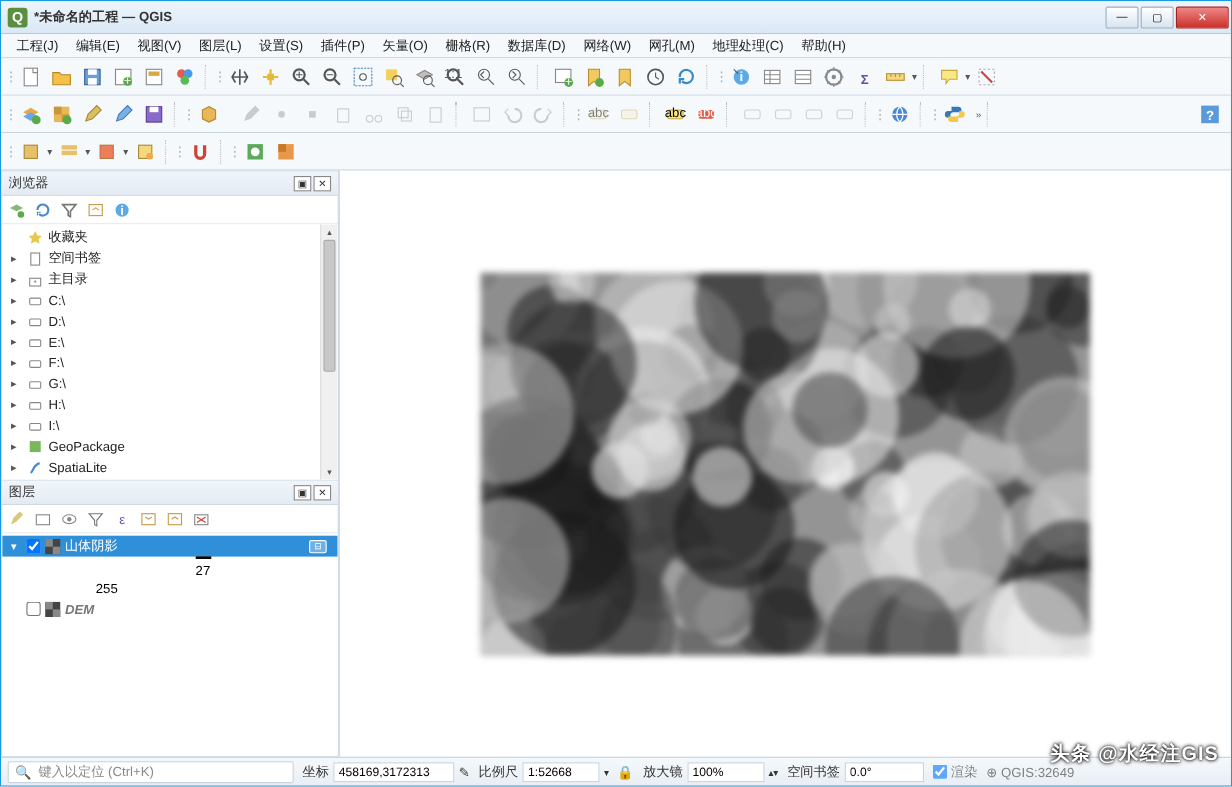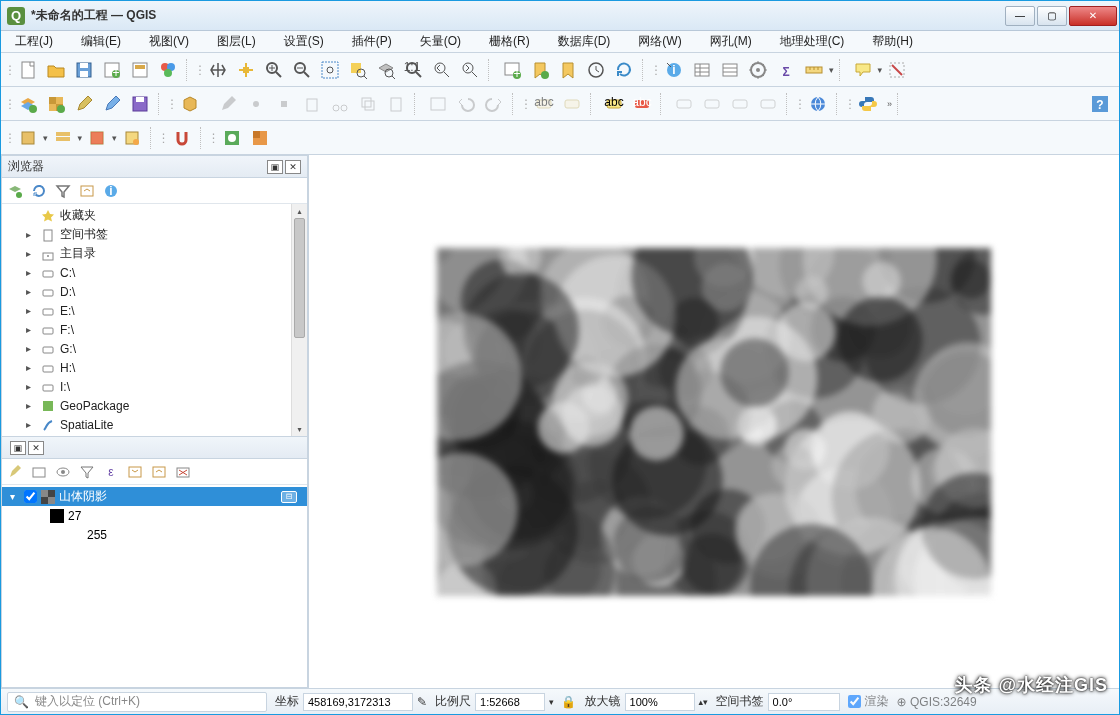--- a/index.html
+++ b/index.html
@@ -3,39 +3,39 @@
 <meta charset="utf-8">
 <style>
 * { box-sizing: border-box; margin: 0; padding: 0; font-family: "Microsoft YaHei", Tahoma, sans-serif; font-size: 12px; }
 body { background: #e8eff5; width: 1120px; height: 715px; overflow: hidden; display: flex; flex-direction: column; border: 1px solid #199ae0; }
 .titlebar { height: 30px; background: linear-gradient(to bottom, #eef5fb, #dae8f5); display: flex; align-items: center; padding: 0 0 0 6px; border-bottom: 1px solid #b8c8d8; }
 .titlebar .qicon { width: 18px; height: 18px; border-radius: 3px; background: #5a8f3f; display: flex; align-items: center; justify-content: center; color: #fff; font-weight: bold; font-size: 13px; margin-right: 6px; }
 .titlebar .title { flex: 1; color: #333; font-weight: bold; }
 .winbtns { display: flex; }
 .winbtn { width: 30px; height: 20px; margin-right: 2px; display: flex; align-items: center; justify-content: center; border: 1px solid #a0b0c0; background: linear-gradient(#fff,#d8e4ef); border-radius: 2px; font-size: 10px; }
 .winbtn.close { width: 48px; background: linear-gradient(#e88,#c93028); color: #fff; border-color: #a02020; }
-.menubar { height: 22px; background: #f5f9fc; display: flex; align-items: center; padding: 0 8px; gap: 16px; border-bottom: 1px solid #c8d4e0; }
+.menubar { height: 22px; background: #f5f9fc; display: flex; align-items: center; padding: 0 8px; gap: 4px; border-bottom: 1px solid #c8d4e0; }
 .menubar span { padding: 2px 6px; color: #222; }
 .toolbar-row { display: flex; align-items: center; background: #f5f9fc; border-bottom: 1px solid #c8d4e0; padding: 2px 6px; gap: 2px; min-height: 34px; flex-wrap: nowrap; }
 .tbtn { width: 26px; height: 26px; display: flex; align-items: center; justify-content: center; border-radius: 2px; }
 .tsep { width: 6px; height: 22px; border-left: 1px dotted #c0c0c0; margin: 0 3px; }
 .tgrip { width: 6px; display: flex; align-items: center; justify-content: center; color: #aaa; }
 svg { display: block; }
 .workspace { flex: 1; display: flex; overflow: hidden; }
 .left { width: 308px; display: flex; flex-direction: column; background: #fff; border-right: 1px solid #c8d4e0; }
 .panel { display: flex; flex-direction: column; border: 1px solid #c8d4e0; margin: 0; }
 .panel.browser { flex: 0 0 280px; border-bottom: none; }
 .panel.layers { flex: 1; }
 .panel-title { height: 22px; background: linear-gradient(#f0f5fa,#e4ebf3); display: flex; align-items: center; padding: 0 6px; color: #333; border-bottom: 1px solid #c8d4e0; }
 .panel-title .pt-label { flex: 1; }
 .panel-title .pt-btn { width: 16px; height: 14px; border: 1px solid #888; margin-left: 2px; font-size: 9px; display: flex; align-items: center; justify-content: center; background: #fff; }
 .panel-toolbar { height: 26px; display: flex; align-items: center; padding: 0 4px; gap: 6px; border-bottom: 1px solid #e0e6ec; }
 .panel-toolbar .ptbtn { width: 18px; height: 18px; display: flex; align-items: center; justify-content: center; }
 .tree { flex: 1; overflow-y: auto; background: #fff; padding: 2px 0; position: relative; }
-.tree-item { display: flex; align-items: center; height: 19px; padding-left: 24px; gap: 4px; color: #222; }
+.tree-item { display: flex; align-items: center; height: 19px; padding-left: 8px; gap: 4px; color: #222; }
 .tree-item .arrow { width: 10px; font-size: 10px; color: #555; }
 .tree-item .ticon { width: 16px; height: 16px; display: flex; align-items: center; justify-content: center; }
 .scrollbar-v { position: absolute; right: 0; top: 0; bottom: 0; width: 16px; background: #f0f0f0; border-left: 1px solid #ddd; }
 .scrollbar-v .thumb { position: absolute; left: 2px; right: 2px; top: 14px; height: 120px; background: #c8c8c8; border: 1px solid #aaa; border-radius: 2px; }
 .scrollbar-v .arr { position: absolute; left: 0; right: 0; height: 14px; display: flex; align-items: center; justify-content: center; font-size: 8px; color: #555; }
 .scrollbar-v .arr.up { top: 0; } .scrollbar-v .arr.dn { bottom: 0; }
 .layer-tree { flex: 1; background: #fff; padding: 2px 0; overflow: auto; }
 .layer-row { display: flex; align-items: center; height: 19px; padding-left: 8px; gap: 4px; }
 .layer-row.selected { background: #2f8fd8; color: #fff; }
 .layer-row .arrow { width: 10px; font-size: 10px; }
@@ -653,20 +653,21 @@
           <div class="scrollbar-v">
             <div class="arr up">▴</div>
             <div class="thumb"></div>
             <div class="arr dn">▾</div>
           </div>
       </div>
     </div>
 
     <div class="panel layers">
       <div class="panel-title">
+        <span class="pt-label">图层</span>
         <span class="pt-btn">▣</span>
         <span class="pt-btn">✕</span>
       </div>
       <div class="panel-toolbar">
         <div class="ptbtn">
             <svg width="16" height="16">
               <path d="M3 13l2-6 6-6 3 3-6 6z" fill="#d8c878"></path>
             </svg>
           </div>
         <div class="ptbtn">
@@ -717,27 +718,39 @@
             <span class="swatch">
               <svg width="14" height="14">
                 <rect width="14" height="14" fill="#444"></rect>
                 <rect x="0" y="0" width="7" height="7" fill="#888"></rect>
                 <rect x="7" y="7" width="7" height="7" fill="#888"></rect>
               </svg>
             </span>
             <span>山体阴影</span>
             <span class="note">⊟</span>
           </div>
-          <div class="layer-row" style="padding-left: 48px;">
+          <div class="layer-row" style="padding-left: 60px; flex-direction: column;">
             <span class="swatch" style="background:#000000;border:1px solid #000"></span>
             <span>27</span>
           </div>
           <div class="layer-row" style="padding-left: 67px;">
             <span class="swatch" style="background:transparent;border:1px solid transparent"></span>
             <span>255</span>
+          </div>
+          <div class="layer-row">
+            <span class="arrow"></span>
+            <input type="checkbox" style="">
+            <span class="swatch">
+              <svg width="14" height="14">
+                <rect width="14" height="14" fill="#444"></rect>
+                <rect x="0" y="0" width="7" height="7" fill="#888"></rect>
+                <rect x="7" y="7" width="7" height="7" fill="#888"></rect>
+              </svg>
+            </span>
+            <span class="dem">DEM</span>
           </div>
         </div>
     </div>
   </div>
 
   <div class="canvas">
     <div class="hillshade" id="hillshade" style="filter: blur(3px) contrast(1.25);">
         <svg width="554" height="348" style="position:absolute">
           <rect width="554" height="348" fill="#909090"></rect>
           <circle cx="0" cy="0" r="15" fill="rgb(40,40,40)" opacity="0.55"></circle>

